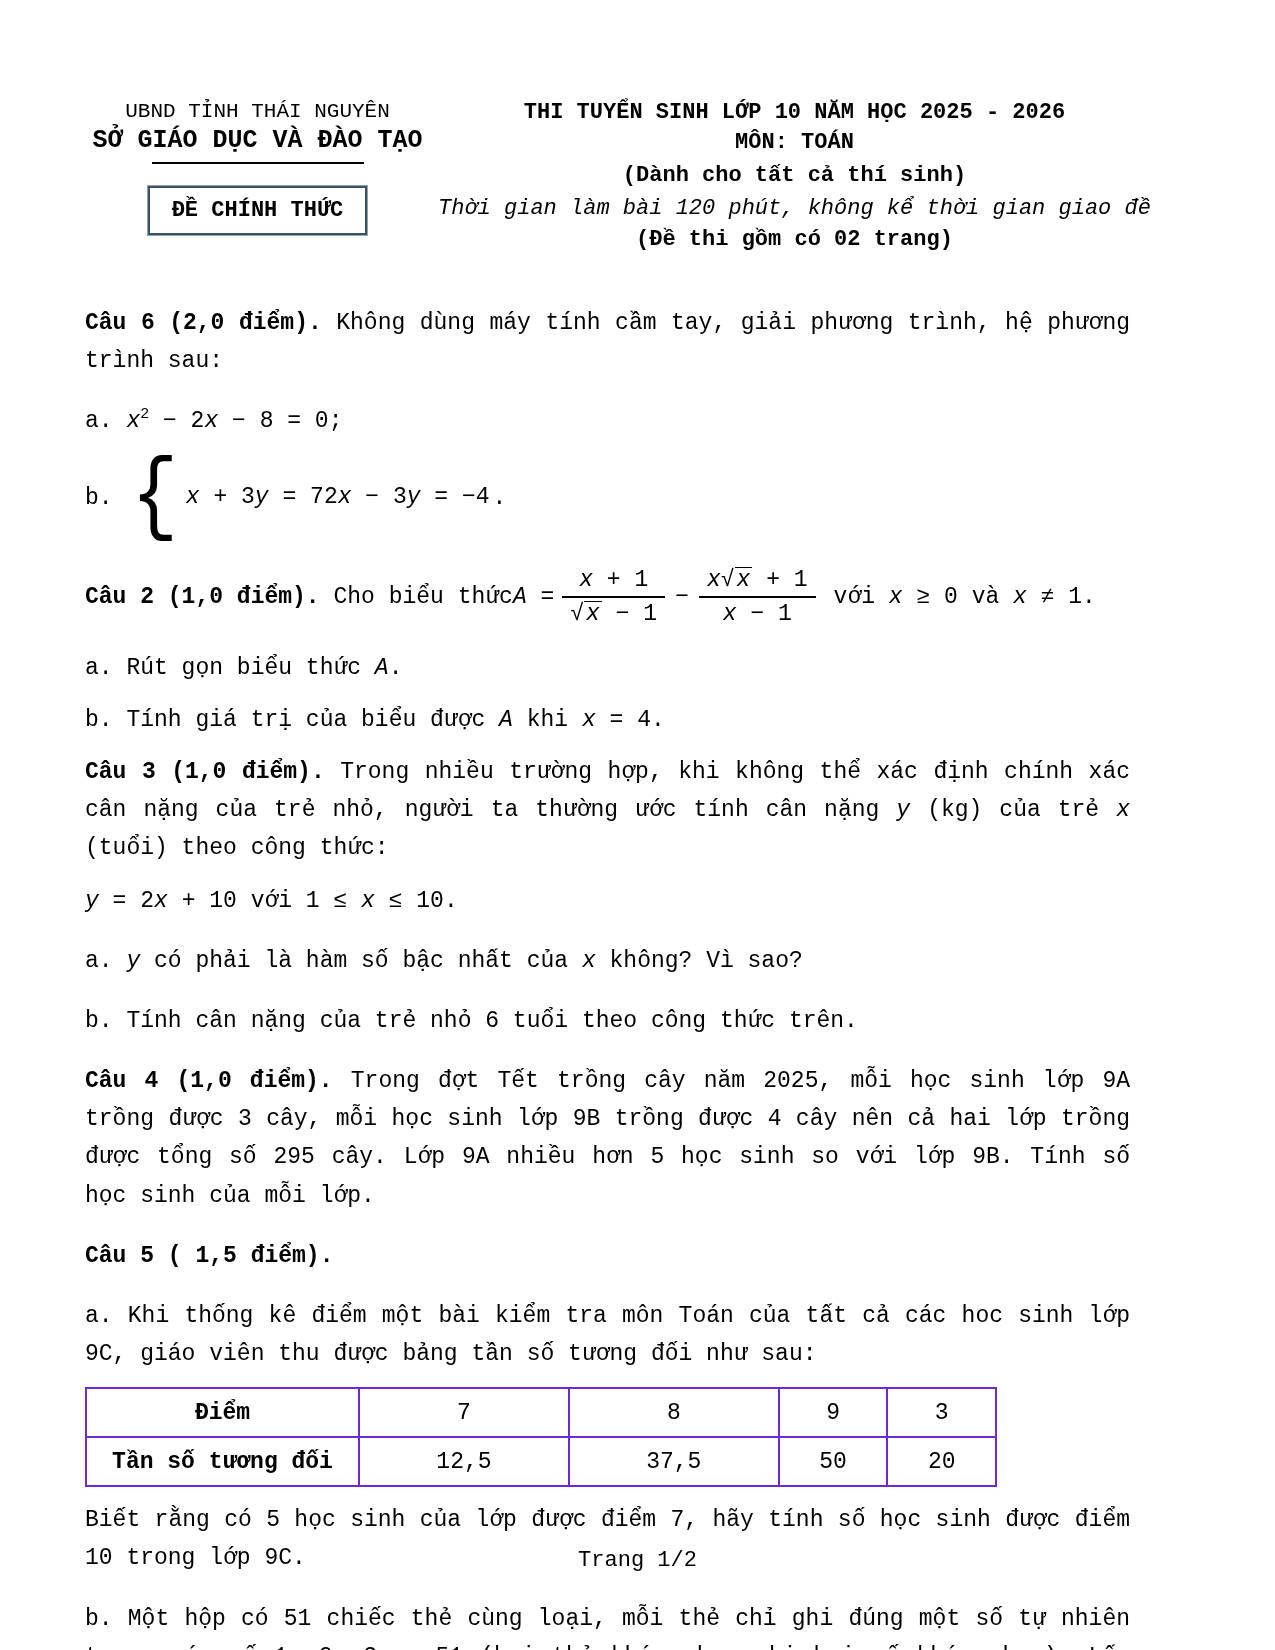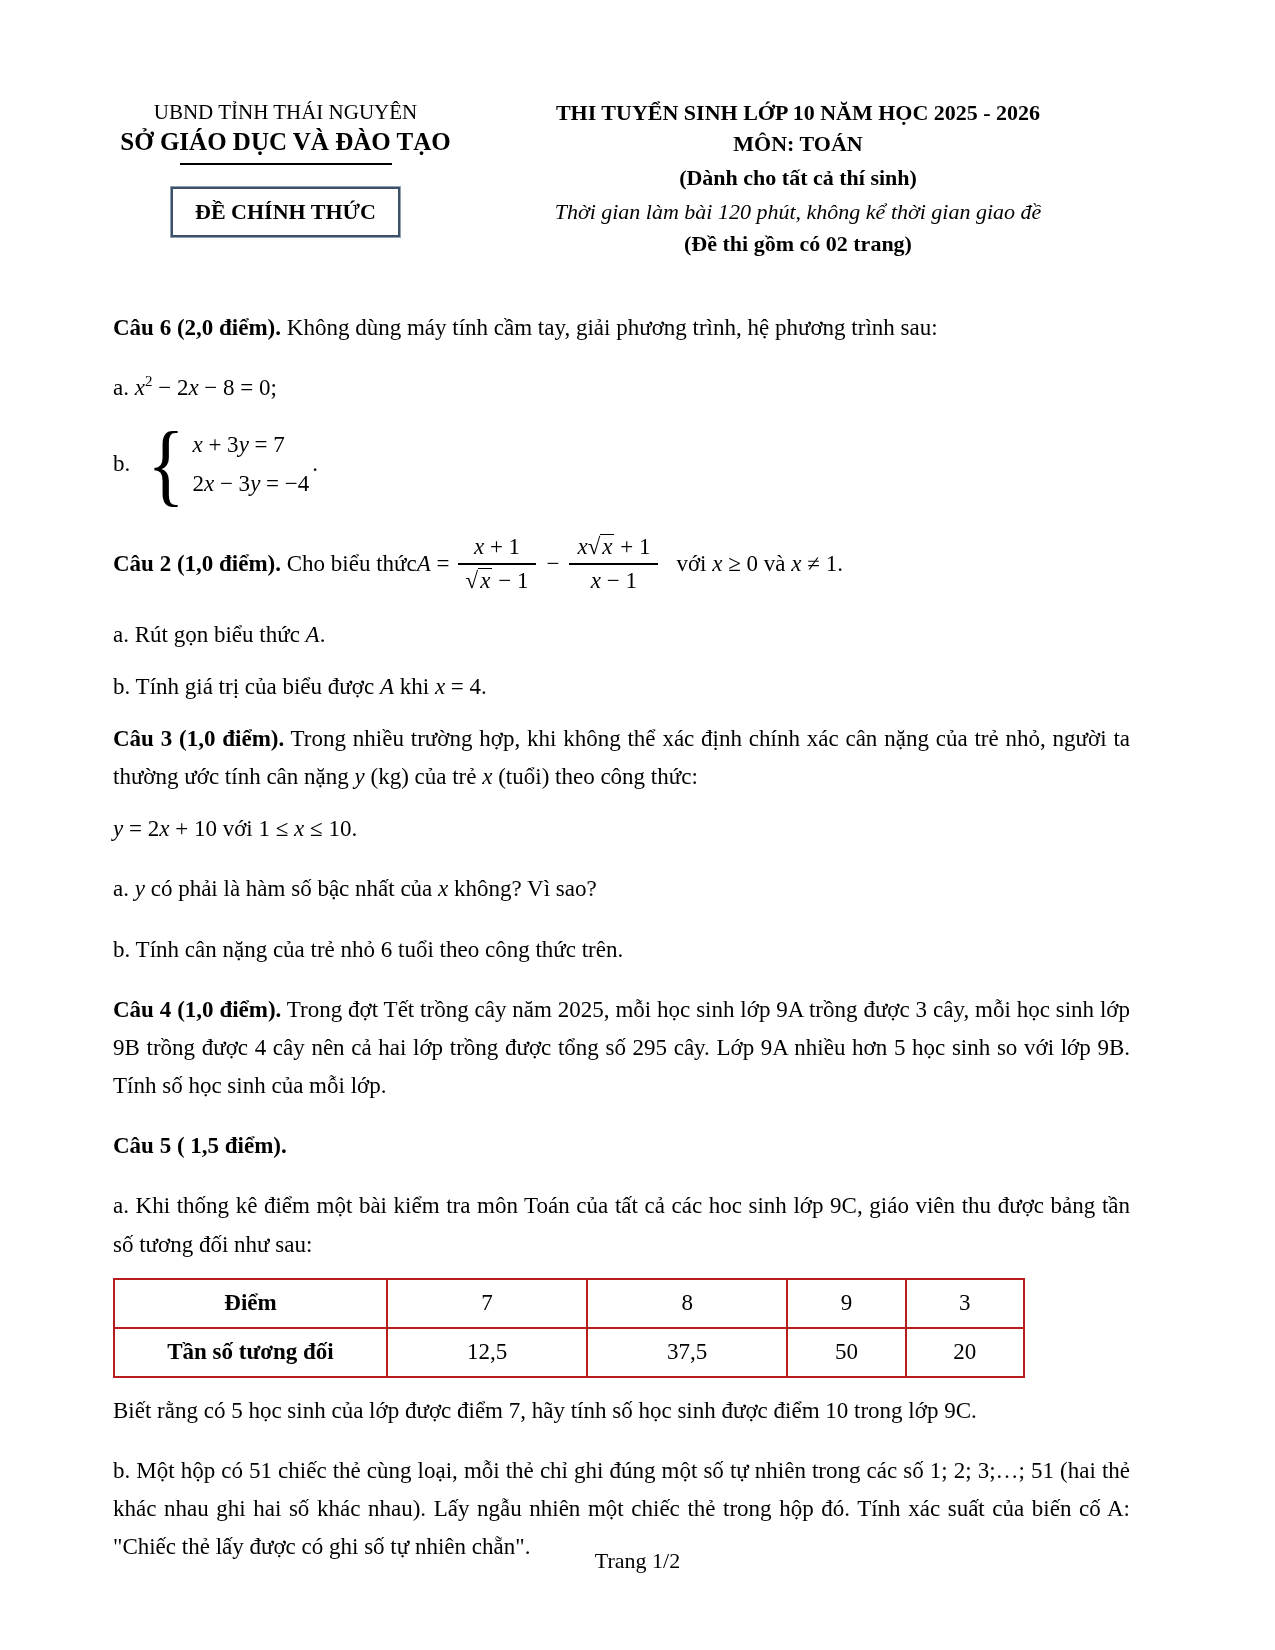--- a/index.html
+++ b/index.html
@@ -5,22 +5,23 @@
   * { box-sizing: border-box; margin: 0; padding: 0; }
   html, body { background: #ffffff; }
   body { font-family: "Liberation Serif", "DejaVu Serif", serif; color: #000; }
 
   .page {
     position: relative;
     width: 1275px;
     height: 1650px;
     margin: 0 auto;
     background: #ffffff;
-    padding: 100px 145px 0 113px;
+    padding: 100px 145px 0 85px;
     overflow: hidden;
+    font-family: Liberation Mono, monospace;
   }
 
   
   .header { display: flex; align-items: flex-start; }
   .header-left { width: 345px; text-align: center; flex-shrink: 0; }
   .header-left .org1 { font-size: 21px; white-space: nowrap; }
   .header-left .org2 { font-size: 25px; font-weight: bold; white-space: nowrap; margin-top: 3px; }
   .header-rule { width: 212px; border-bottom: 2px solid #000; margin: 7px auto 0; }
   .stamp-box {
     display: inline-block;
@@ -53,37 +54,37 @@
   
   .eq-system { display: flex; align-items: center; margin-top: 18px; font-size: 23px; }
   .eq-system .blabel { margin-right: 14px; }
   .sys-brace {
     font-size: 92px;
     font-weight: 300;
     line-height: 0.85;
     transform: scaleX(0.85);
     margin-right: 4px;
   }
-  .sys-lines { display: flex; flex-direction: column; justify-content: flex-start; }
+  .sys-lines { display: flex; justify-content: flex-start; }
   .sys-lines .eq { line-height: 1.7; }
   .sys-period { align-self: center; margin-left: 3px; }
 
   
   .expr-line { display: flex; align-items: center; margin-top: 30px; font-size: 23px; flex-wrap: nowrap; }
   .expr-line .lead { white-space: nowrap; }
   .frac { display: inline-block; text-align: center; margin: 0 8px; vertical-align: middle; }
   .frac .num { display: block; padding: 0 8px 3px; border-bottom: 2px solid #000; }
   .frac .den { display: block; padding: 3px 8px 0; }
   .op-minus { margin: 0 2px; }
   .cond { margin-left: 10px; white-space: nowrap; }
 
   
   .freq-table { border-collapse: collapse; width: 912px; margin-top: 14px; }
   .freq-table td {
-    border: 2px solid #b91c1c;
+    border: 2px solid #6d28d9;
     height: 49px;
     text-align: center;
     vertical-align: middle;
     font-size: 23px;
   }
   .freq-table td:first-child { width: 30%; font-weight: bold; }
 
   .footer {
     position: absolute;
     top: 1548px;

